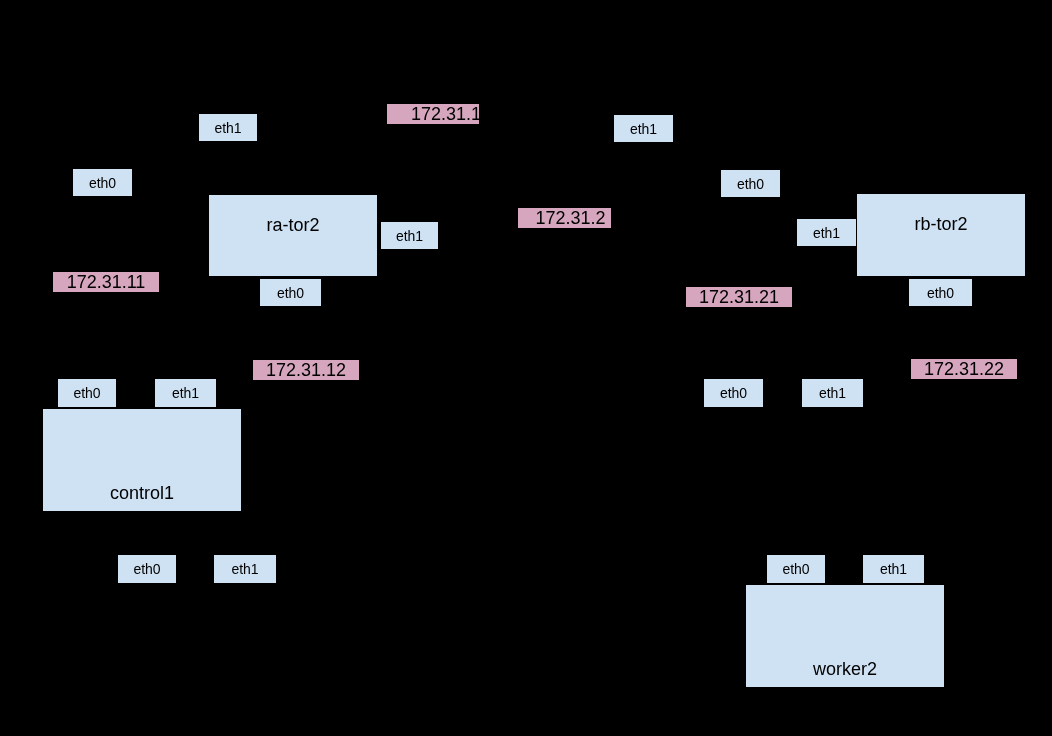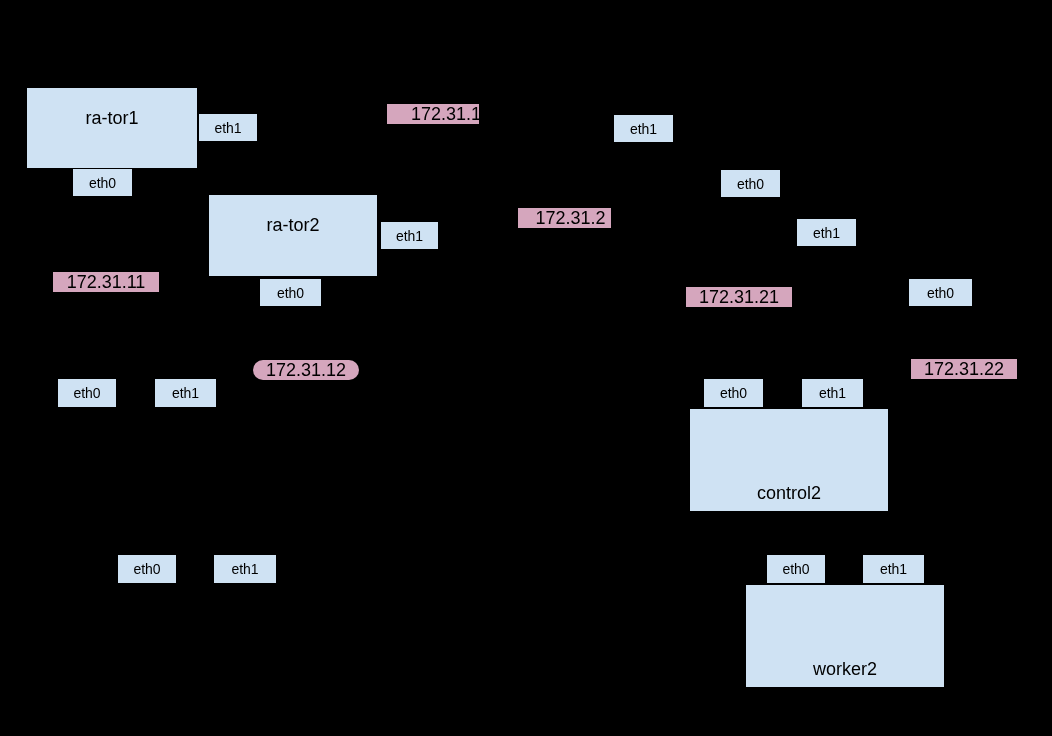--- a/index.html
+++ b/index.html
@@ -52,47 +52,47 @@
     align-items: center;
     justify-content: center;
     font-size: 18px;
     white-space: nowrap;
   }
 </style>
 </head>
 <body>
 
 <div class="canvas" id="diagram-canvas" style="width: 1052px; height: 736px;">
-    <div class="node" style="left: 26px; top: 87px; width: 172px; height: 82px;">
-      <div class="node-label label-top">ra-tor1</div>
-    </div>
     <div class="port" style="left: 198px; top: 113px; width: 60px; height: 29px;">eth1</div>
     <div class="port" style="left: 72px; top: 168px; width: 61px; height: 29px;">eth0</div>
     <div class="node" style="left: 208px; top: 194px; width: 170px; height: 83px;">
       <div class="node-label label-top">ra-tor2</div>
     </div>
     <div class="port" style="left: 380px; top: 221px; width: 59px; height: 29px;">eth1</div>
     <div class="port" style="left: 259px; top: 278px; width: 63px; height: 29px;">eth0</div>
     <div class="port" style="left: 613px; top: 114px; width: 61px; height: 29px;">eth1</div>
     <div class="port" style="left: 720px; top: 169px; width: 61px; height: 29px;">eth0</div>
+    <div class="node" style="left: 856px; top: 193px; width: 170px; height: 84px;">
+      <div class="node-label label-top">rb-tor2</div>
+    </div>
     <div class="port" style="left: 796px; top: 218px; width: 61px; height: 29px;">eth1</div>
     <div class="port" style="left: 908px; top: 278px; width: 65px; height: 29px;">eth0</div>
+    <div class="node" style="left: 42px; top: 408px; width: 200px; height: 104px;">
+      <div class="node-label label-bottom">control1</div>
+    </div>
     <div class="port" style="left: 57px; top: 378px; width: 60px; height: 30px;">eth0</div>
     <div class="port" style="left: 154px; top: 378px; width: 63px; height: 30px;">eth1</div>
-    <div class="node" style="left: 689px; top: 408px; width: 200px; height: 104px;">
-      <div class="node-label label-bottom">control2</div>
-    </div>
     <div class="port" style="left: 703px; top: 378px; width: 61px; height: 30px;">eth0</div>
     <div class="port" style="left: 801px; top: 378px; width: 63px; height: 30px;">eth1</div>
     <div class="port" style="left: 117px; top: 554px; width: 60px; height: 30px;">eth0</div>
     <div class="port" style="left: 213px; top: 554px; width: 64px; height: 30px;">eth1</div>
     <div class="node" style="left: 745px; top: 584px; width: 200px; height: 104px;">
       <div class="node-label label-bottom">worker2</div>
     </div>
     <div class="port" style="left: 766px; top: 554px; width: 60px; height: 30px;">eth0</div>
     <div class="port" style="left: 862px; top: 554px; width: 63px; height: 30px;">eth1</div>
     <div class="ip-label" style="left: 387px; top: 104px; width: 92px; height: 20px; padding-left: 26px;">172.31.1</div>
     <div class="ip-label" style="left: 518px; top: 208px; width: 93px; height: 20px; padding-left: 12px;">172.31.2</div>
     <div class="ip-label" style="left: 53px; top: 272px; width: 106px; height: 20px;">172.31.11</div>
-    <div class="ip-label" style="left: 253px; top: 360px; width: 106px; height: 20px; border-radius: 10px;">172.31.12</div>
+    <div class="ip-label" style="left: 253px; top: 360px; width: 106px; height: 20px;">172.31.12</div>
     <div class="ip-label" style="left: 686px; top: 281px; width: 106px; height: 20px; margin-top: 6px;">172.31.21</div>
     <div class="ip-label" style="left: 911px; top: 359px; width: 106px; height: 20px;">172.31.22</div>
   </div>
 
 </body></html>

